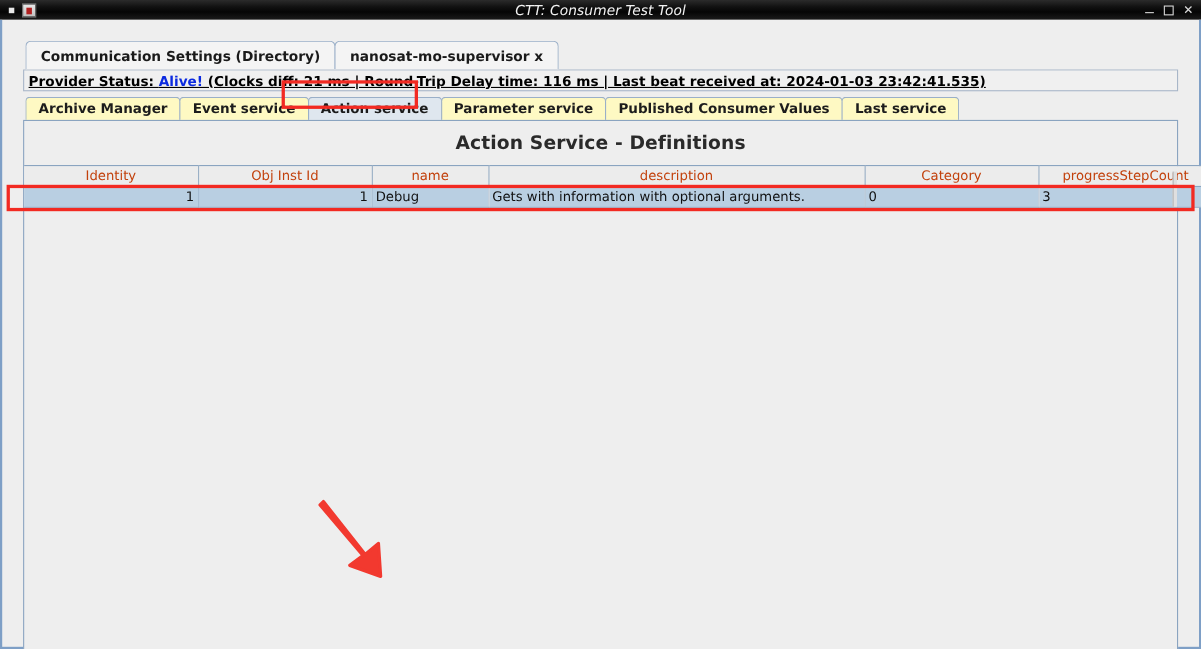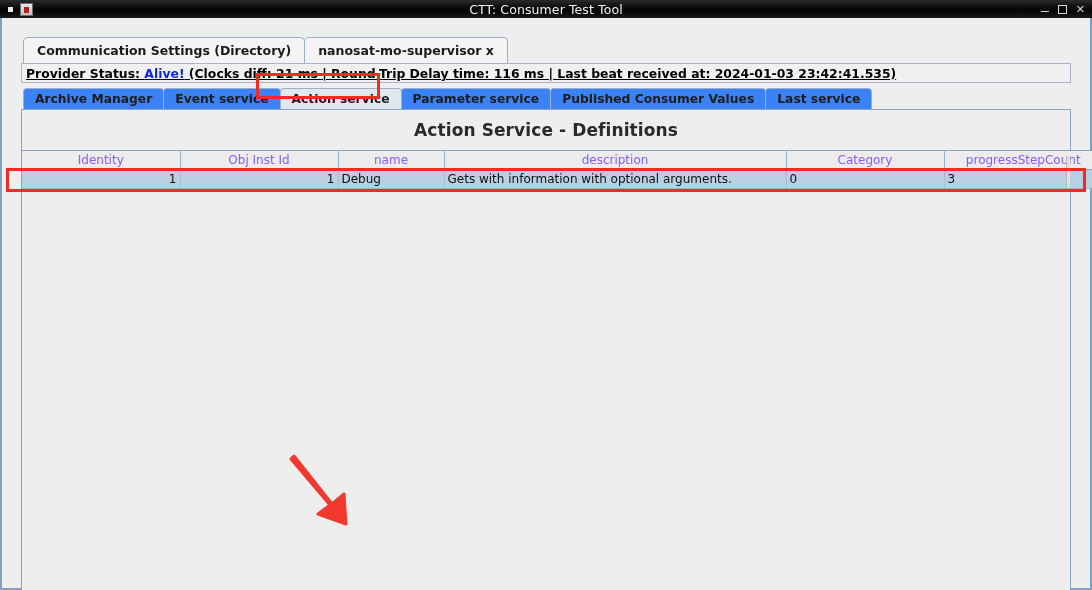--- a/index.html
+++ b/index.html
@@ -61,20 +61,21 @@
     background: #b02020;
   }
   #titlebar-title {
     position: absolute;
     left: 0; right: 0;
     text-align: center;
     color: #f2f2f2;
     font-size: 12.5px;
     letter-spacing: 0.1px;
     pointer-events: none;
+    font-style: italic;
   }
   .tb-right {
     position: absolute;
     right: 7px;
     top: 0;
     height: 18px;
     display: flex;
     align-items: center;
     gap: 9px;
     color: #d9d9d9;
@@ -175,21 +176,21 @@
     position: relative;
   }
   .stab {
     height: 21px;
     line-height: 20px;
     padding: 0 11px;
     margin-right: -1px;
     font-size: 12.3px;
     font-weight: bold;
     color: #1c1c1c;
-    background: #3b82f6;
+    background: #fef9c3;
     border: 1px solid #9aafc8;
     border-bottom: none;
     border-radius: 4px 4px 0 0;
     box-sizing: border-box;
     white-space: nowrap;
   }
   .stab.selected {
     background: #dfe7ef;
   }
 
@@ -219,21 +220,21 @@
     font-size: 12px;
     table-layout: fixed;
   }
   #defs-table th {
     background: #ececec;
     border-right: 1px solid #9ab0c6;
     border-top: 1px solid #8aa4c0;
     border-bottom: 1px solid #8aa4c0;
     font-weight: normal;
     font-size: 12px;
-    color: #8b5cf6;
+    color: #c2410c;
     height: 18px;
     padding: 0;
     text-align: center;
   }
   #defs-table th:last-child { border-right: none; }
   #defs-table td {
     background: #b9cfe2;
     border-right: 1px solid #a6bcd2;
     height: 18px;
     padding: 0 3px;

